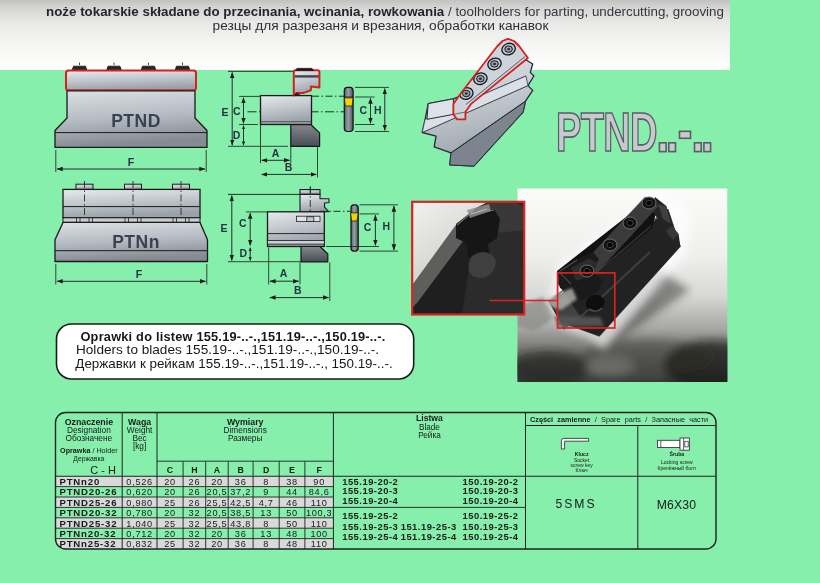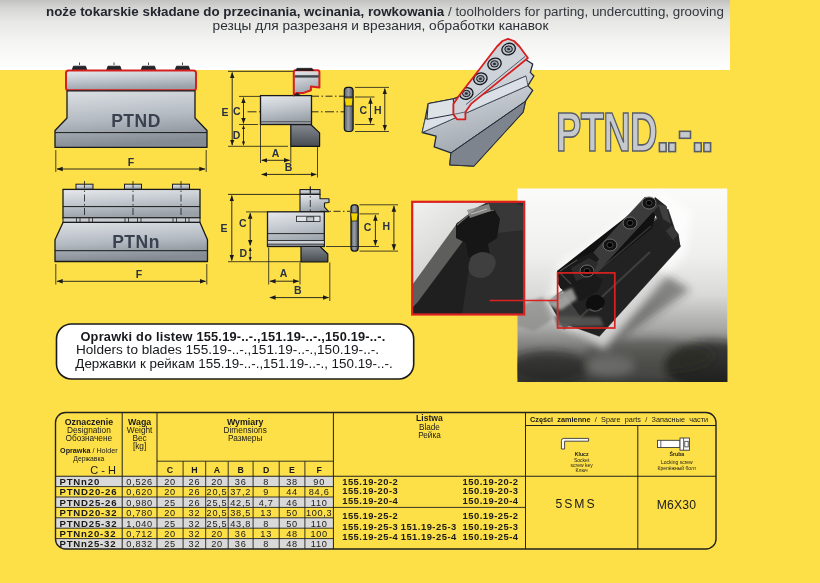--- a/index.html
+++ b/index.html
@@ -1,15 +1,15 @@
 <!DOCTYPE html>
 <html><head><meta charset="utf-8">
 <style>
 html,body{margin:0;padding:0;background:#ffffff;}
-#page{position:relative;width:820px;height:583px;overflow:hidden;background:#fde047;}
+#page{position:relative;width:820px;height:583px;overflow:hidden;background:#86efac;}
 </style></head>
 <body>
 <div id="page">
 <svg width="820" height="583" viewBox="0 0 820 583">
 <defs>
 <linearGradient id="gband" x1="0" y1="0" x2="0" y2="1">
  <stop offset="0" stop-color="#c2c2c0"></stop>
           <stop offset="0.12" stop-color="#d6d6d4"></stop>
  <stop offset="0.32" stop-color="#e8e8e6"></stop>
           <stop offset="0.6" stop-color="#f4f4f2"></stop>

